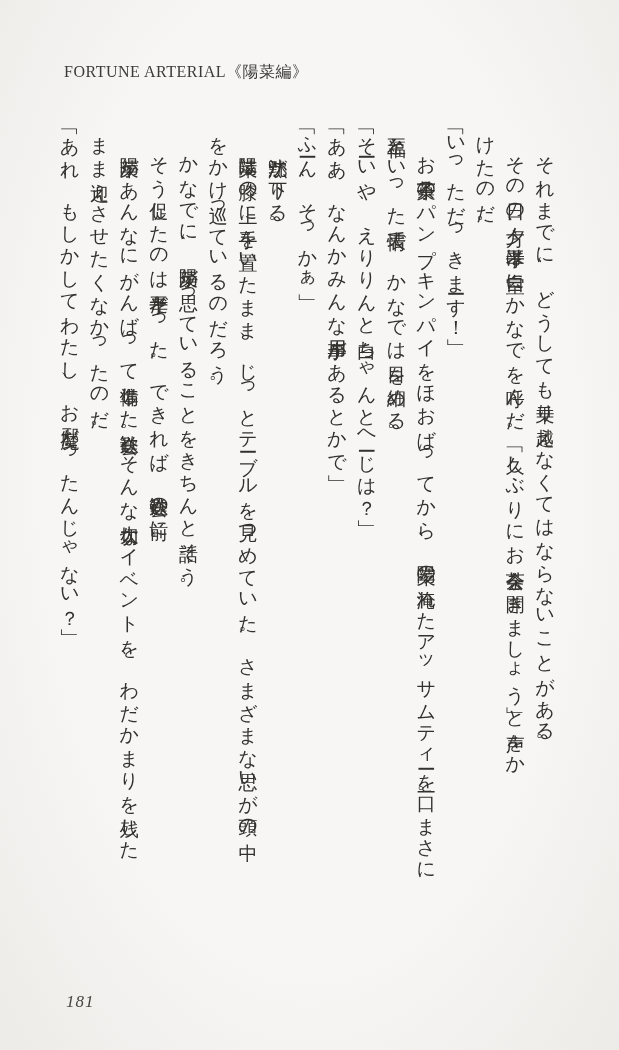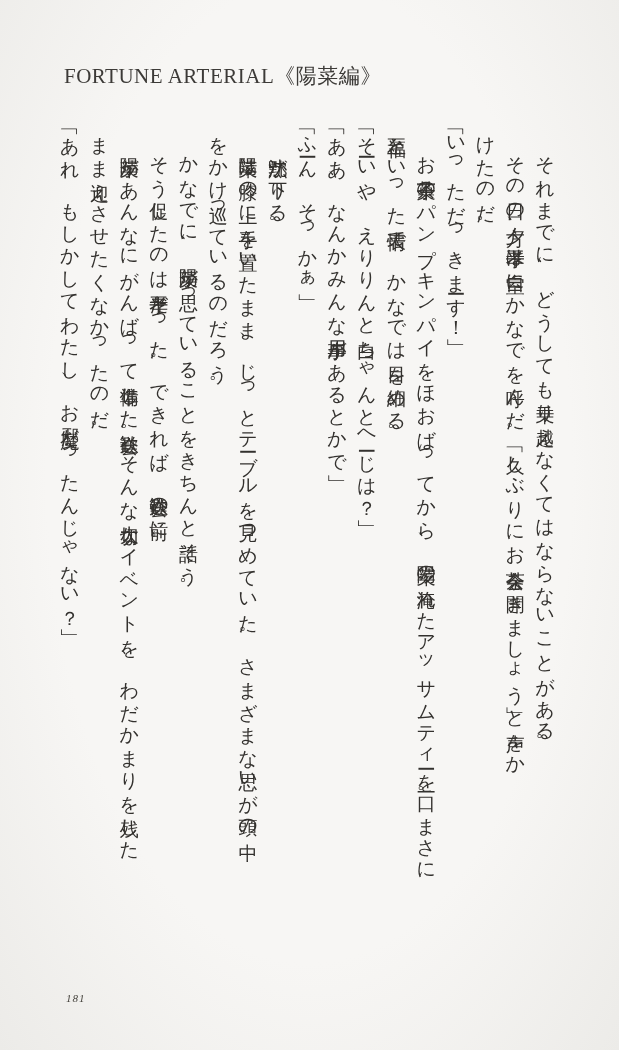--- a/index.html
+++ b/index.html
@@ -15,21 +15,21 @@
     margin: 0 auto;
     background: #f4f3f1;
     background-image: radial-gradient(ellipse at 50% 45%, #f7f6f4 60%, #ecebe8 100%);
     overflow: hidden;
     color: #343230;
   }
   .running-header {
     position: absolute;
     left: 64px;
     top: 62px;
-    font-size: 21px;
+    font-size: 16px;
     letter-spacing: 0.5px;
     color: #3c3a37;
     white-space: nowrap;
   }
   .text-block {
     position: absolute;
     top: 123px;
     right: 59px;
     width: 506px;
     height: 878px;
@@ -45,21 +45,21 @@
     line-height: 29.7px;
     white-space: nowrap;
   }
   .text-block p.indent {
     text-indent: 20px;
   }
   .page-number {
     position: absolute;
     left: 66px;
     top: 992px;
-    font-size: 11px;
+    font-size: 17px;
     font-style: italic;
     letter-spacing: 1px;
     color: #47453f;
   }
 </style>
 </head>
 <body>
 
 <div class="page">
   <div class="running-header">FORTUNE ARTERIAL《陽菜編》</div>

